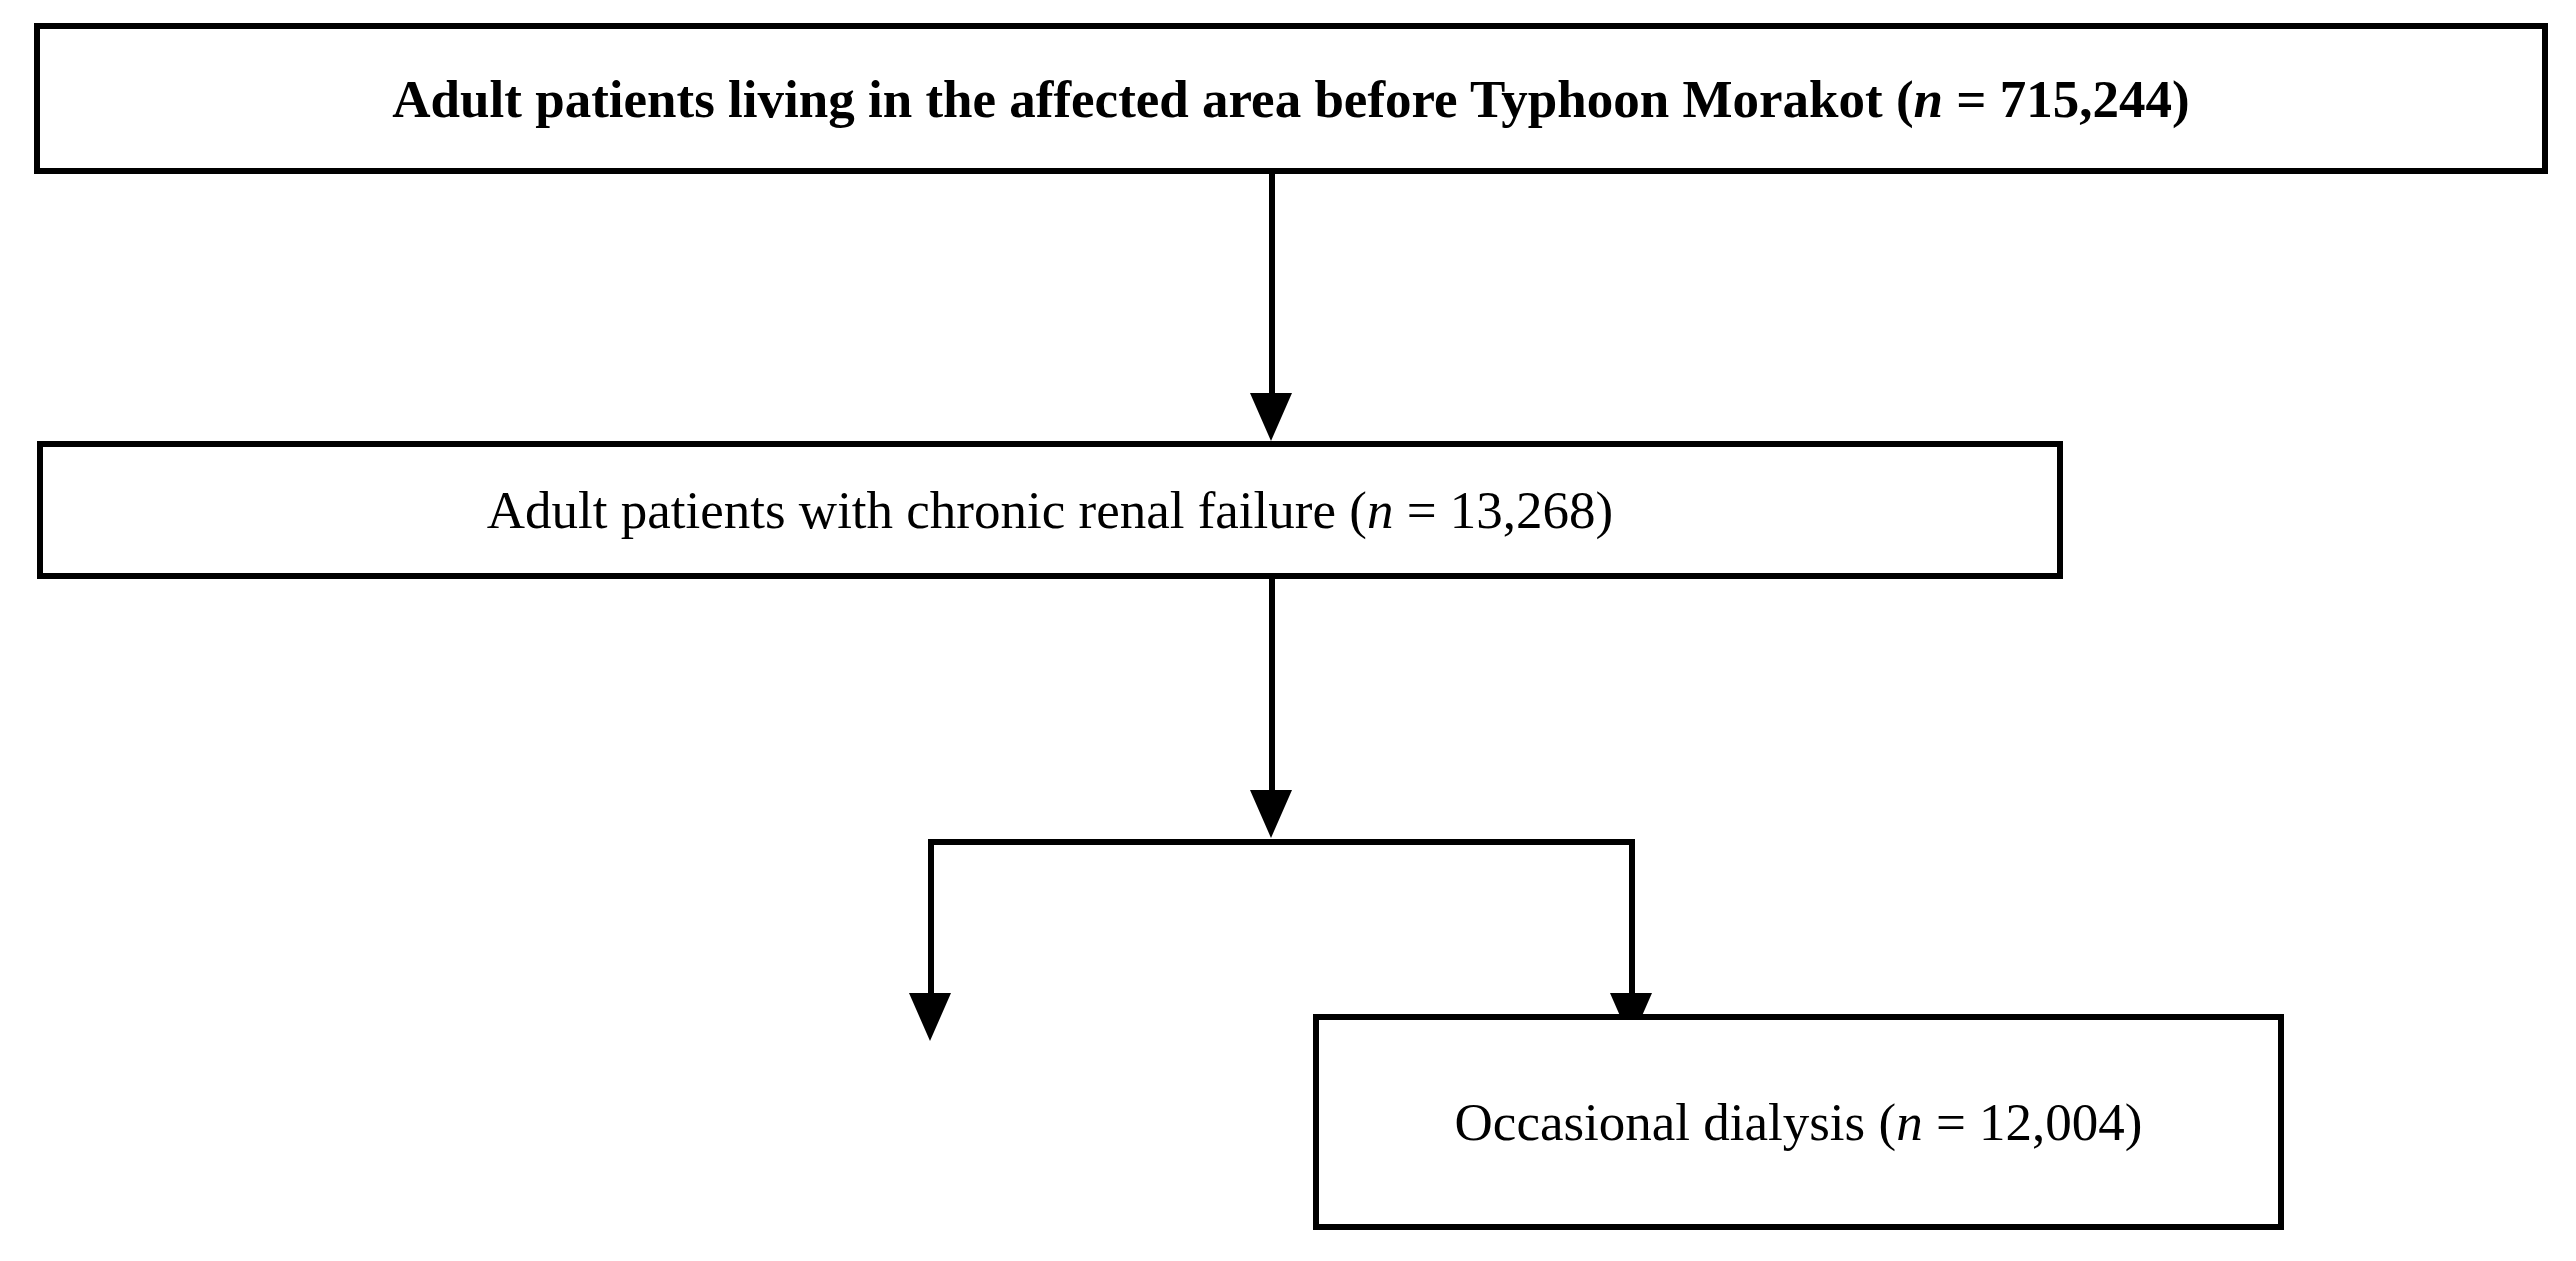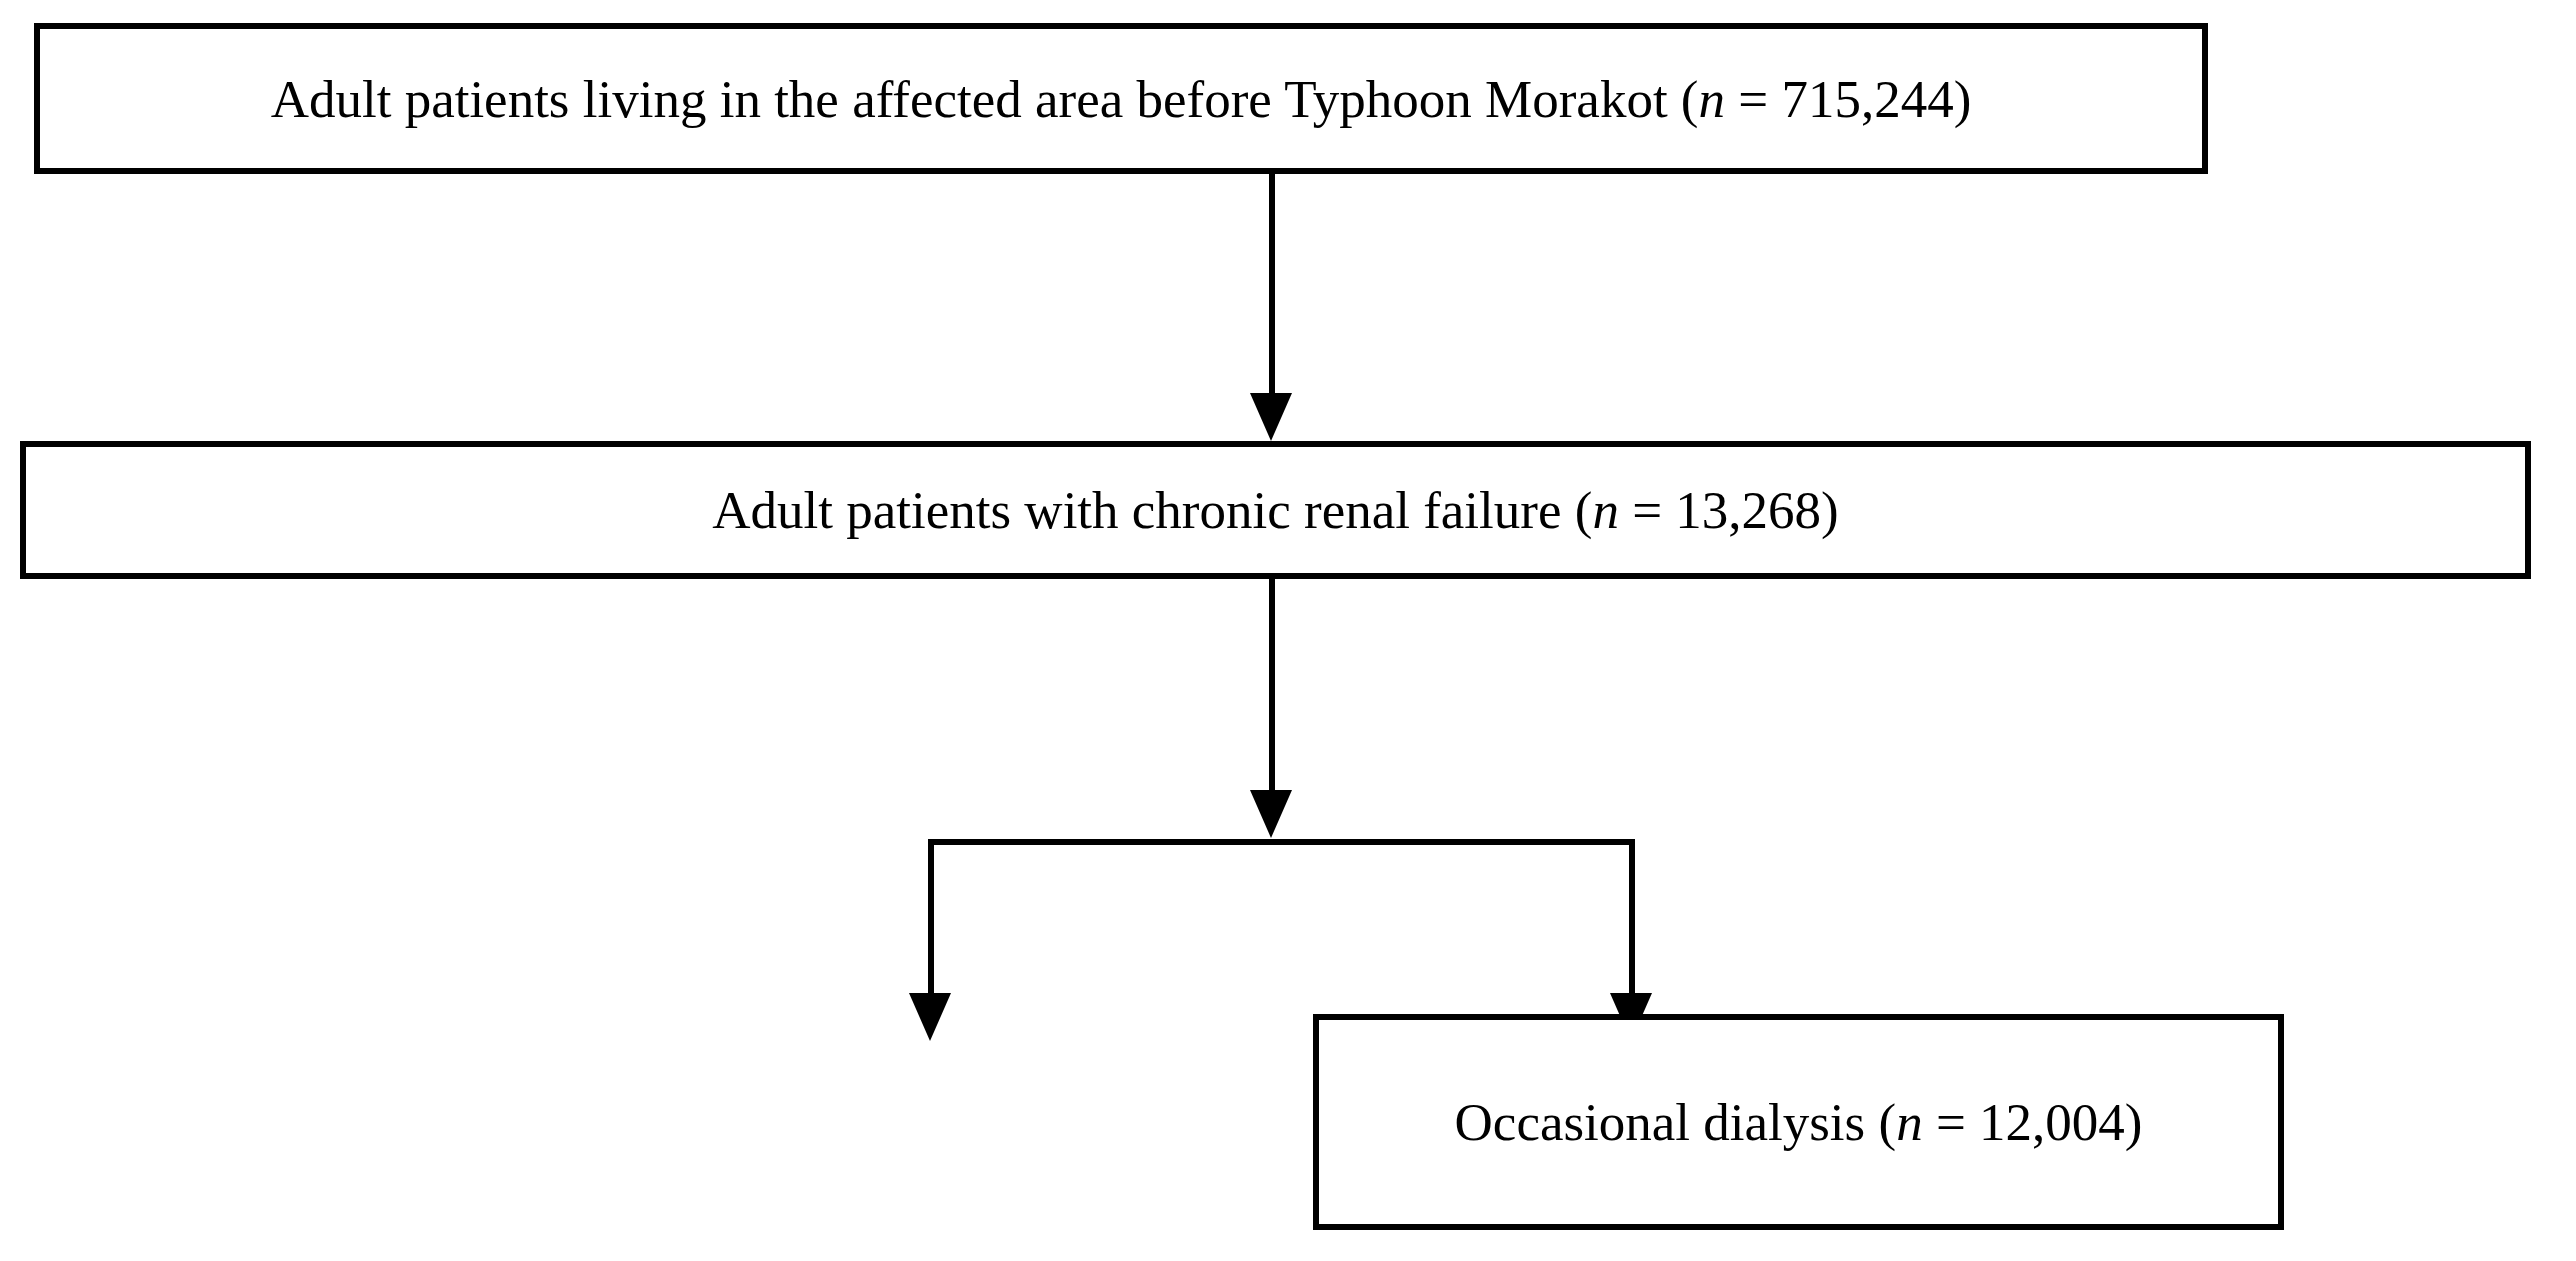--- a/index.html
+++ b/index.html
@@ -26,24 +26,24 @@
     justify-content: center;
     text-align: center;
     font-size: 53px;
     line-height: 1.25;
     white-space: nowrap;
   }
   .flow-box .n-symbol {
     font-style: italic;
   }
   .box-population {
-    left: 34px;  top: 23.4px;  width: 2174px; height: 151px;
+    left: 34px;  top: 23.4px;  width: 2514px; height: 151px; font-weight: bold;
   }
   .box-crf {
-    left: 20px;  top: 441px; width: 2511px; height: 138px;
+    left: 37px;  top: 441px; width: 2026px; height: 138px;
   }
   .box-regular {
     left: 460px; top: 1043px; width: 822px; height: 187px;
   }
   .box-occasional {
     left: 1313px; top: 1014px; width: 971px; height: 216px;
   }
   .vline {
     position: absolute;
     width: 5.5px;

